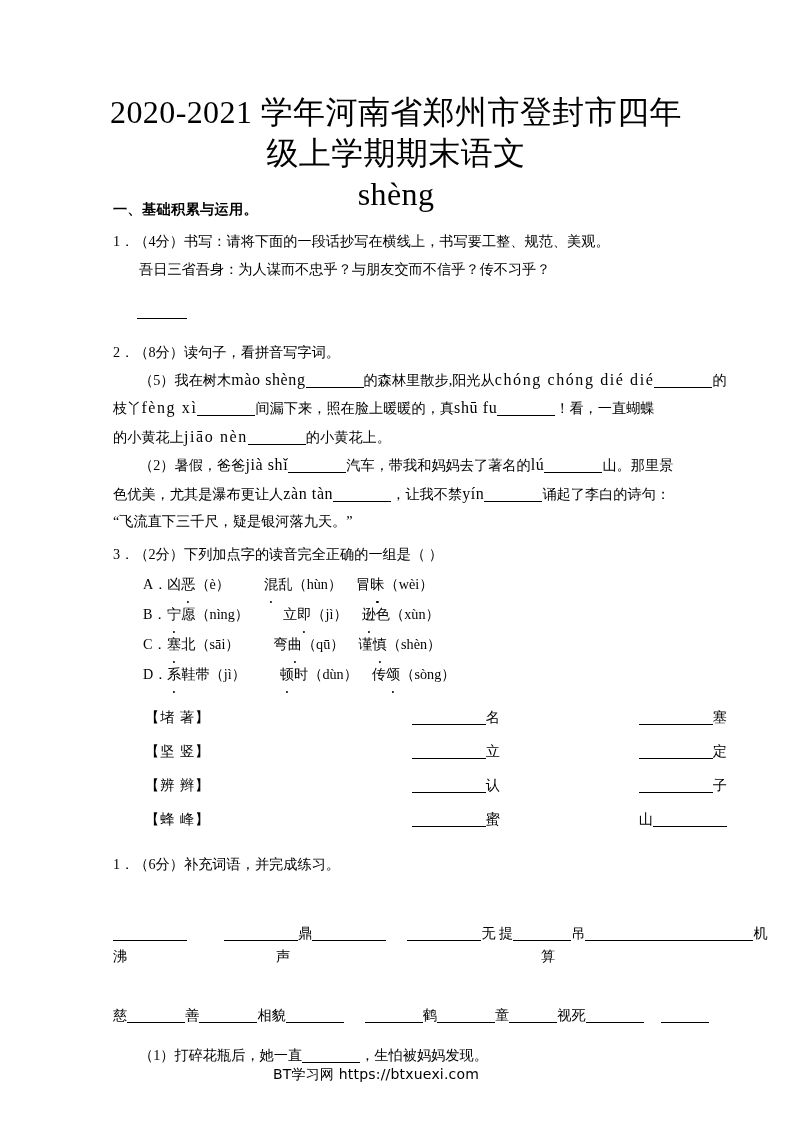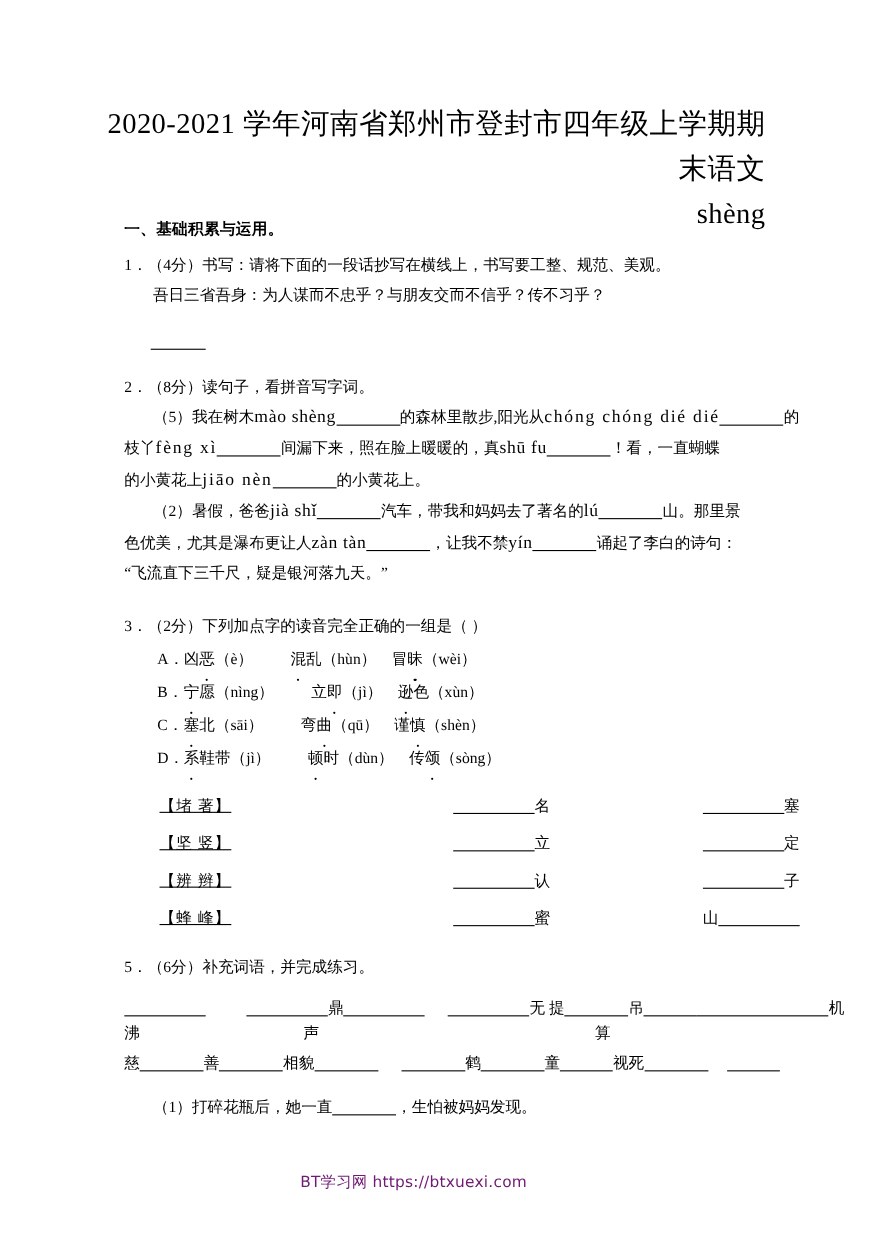--- a/index.html
+++ b/index.html
@@ -19,22 +19,22 @@
     position: absolute;
     inset: 0;
   }
 
   
   .doc-title {
     position: absolute;
     left: 96px;
     top: 92px;
     width: 600px;
-    text-align: right;
-    font-size: 26px;
+    text-align: center;
+    font-size: 32px;
     line-height: 41px;
     font-weight: 400;
     letter-spacing: 0.4px;
   }
   .doc-title .line2 { display: block; }
 
   
   .content {
     position: absolute;
     left: 113px;
@@ -118,27 +118,28 @@
   }
   .q4-table td {
     height: 34px;
     vertical-align: middle;
     font-size: 14.2px;
     padding: 0;
   }
   .q4-c1 { width: 150px; padding-left: 32px !important; white-space: nowrap; }
   .q4-c2 { width: 205px; text-align: right; padding-right: 42px !important; white-space: nowrap; }
   .q4-c3 { width: 185px; text-align: right; padding-right: 30px !important; white-space: nowrap; }
-  .brk { letter-spacing: 1px; text-decoration: underline; }
+  .brk { letter-spacing: 1px; }
 
   
   .q5-row {
     position: relative;
     height: 50px;
     white-space: nowrap;
+    margin-top: 32px;
   }
   .q5-row-b { height: 36px; }
   .q5-main {
     position: absolute;
     left: 0;
     top: 0;
     white-space: nowrap;
   }
   .q5-sub {
     position: absolute;
@@ -147,21 +148,21 @@
   }
 
   
   .footer {
     position: absolute;
     left: 0;
     top: 1066px;
     width: 752px;
     text-align: center;
     font-size: 14px;
-    color: #701a75;
+    color: #000000;
     font-family: "DejaVu Sans", "Liberation Sans", sans-serif;
     letter-spacing: 0.2px;
   }
 </style>
 </head>
 <body>
 
 <div class="page">
 
   <div class="doc-title">
@@ -199,21 +200,21 @@
         <span>（2）暑假，爸爸</span><span class="py">jià shǐ</span><span class="bl bl-md"></span><span>汽车，带我和妈妈去了著名的</span><span class="py">lú</span><span class="bl bl-md"></span><span>山。那里景</span>
       </div>
 
       <div class="q-line">
         <span>色优美，尤其是瀑布更让人</span><span class="py">zàn tàn</span><span class="bl bl-md"></span><span>，让我不禁</span><span class="py">yín</span><span class="bl bl-md"></span><span>诵起了李白的诗句：</span>
       </div>
 
       <div class="q-line">“飞流直下三千尺，疑是银河落九天。”</div>
     </div>
 
-    <div class="q" style="margin-top:22px">
+    <div class="q" style="margin-top:6px">
       <div class="q-line">3．（2分）下列加点字的读音完全正确的一组是（      ）</div>
       <div id="q3-options">
           <div class="opt-row"><span class="opt-label">A．</span><span class="opt-item">凶<span class="dot">恶</span>（è）</span><span style="display: inline-block; width: 34px;"></span><span class="opt-item"><span class="dot">混</span>乱（hùn）</span><span style="display: inline-block; width: 14px;"></span><span class="opt-item">冒<span class="dot">昧</span>（wèi）</span></div>
           <div class="opt-row"><span class="opt-label">B．</span><span class="opt-item"><span class="dot">宁</span>愿（nìng）</span><span style="display: inline-block; width: 34px;"></span><span class="opt-item">立<span class="dot">即</span>（jì）</span><span style="display: inline-block; width: 14px;"></span><span class="opt-item"><span class="dot">逊</span>色（xùn）</span></div>
           <div class="opt-row"><span class="opt-label">C．</span><span class="opt-item"><span class="dot">塞</span>北（sāi）</span><span style="display: inline-block; width: 34px;"></span><span class="opt-item">弯<span class="dot">曲</span>（qū）</span><span style="display: inline-block; width: 14px;"></span><span class="opt-item">谨<span class="dot">慎</span>（shèn）</span></div>
           <div class="opt-row"><span class="opt-label">D．</span><span class="opt-item"><span class="dot">系</span>鞋带（jì）</span><span style="display: inline-block; width: 34px;"></span><span class="opt-item"><span class="dot">顿</span>时（dùn）</span><span style="display: inline-block; width: 14px;"></span><span class="opt-item">传<span class="dot">颂</span>（sòng）</span></div>
         </div>
     </div>
 
     <div class="q" style="margin-top:12px">
@@ -237,21 +238,21 @@
             <tr>
               <td class="q4-c1"><span class="brk">【蜂  峰】</span></td>
               <td class="q4-c2"><span class="bl bl-lg"></span>蜜</td>
               <td class="q4-c3">山<span class="bl bl-lg"></span></td>
             </tr>
           </tbody>
       </table>
     </div>
 
     <div class="q" style="margin-top:14px">
-      <div class="q-line">5．（6分）补充词语，并完成练习。</div>
+      <div class="q-line">1．（6分）补充词语，并完成练习。</div>
 
       <div style="height:10px"></div>
 
       <div class="q5-row">
         <div class="q5-main">
           <span class="bl bl-lg" style="margin-left:0"></span>
           <span style="display:inline-block;width:30px"></span>
           <span class="bl bl-lg"></span><span>鼎</span><span class="bl bl-lg"></span>
           <span style="display:inline-block;width:14px"></span>
           <span class="bl bl-lg"></span><span>无 提</span><span class="bl bl-md"></span><span>吊</span><span class="bl bl-sm"></span><span class="bl bl-xxl"></span><span>机</span>

